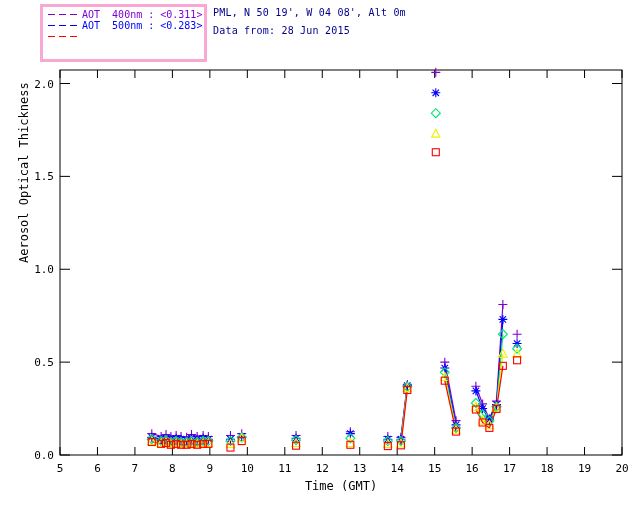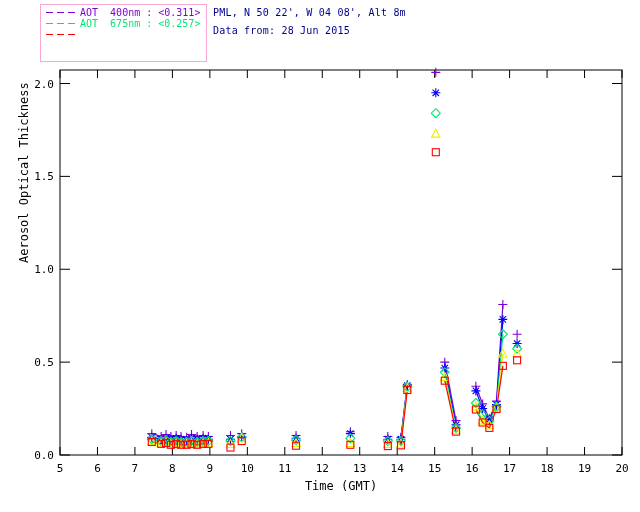--- a/index.html
+++ b/index.html
@@ -11,21 +11,21 @@
     background: #ffffff;
     font-family: "DejaVu Sans Mono", "Liberation Mono", monospace;
     overflow: hidden;
   }
   #legend-box {
     position: absolute;
     left: 40px;
     top: 4px;
     width: 167px;
     height: 58px;
-    border: 1px solid #f9a8d4;
+    border: 3px solid #f9a8d4;
     padding-top: 2px;
   }
   .legend-row {
     height: 11px;
     display: flex;
     align-items: center;
     padding-left: 4px;
     white-space: pre;
   }
   .legend-dash { width: 32px; height: 11px; flex: 0 0 32px; }
@@ -71,28 +71,28 @@
 </head>
 <body>
 
 <div id="screen">
 
   <div id="legend-box">
       <div class="legend-row"><svg width="32" height="11" class="legend-dash">
           <line x1="1" y1="5.5" x2="31" y2="5.5" stroke="#7F00D5" stroke-width="1.2" stroke-dasharray="7 4"></line>
         </svg><span class="legend-label" style="color: rgb(127, 0, 213);">AOT  400nm : &lt;0.311&gt;</span></div>
       <div class="legend-row"><svg width="32" height="11" class="legend-dash">
-          <line x1="1" y1="5.5" x2="31" y2="5.5" stroke="#00E673" stroke-width="1.2" stroke-dasharray="7 4"></line>
-        </svg><span class="legend-label" style="color: rgb(0, 230, 115);">AOT  675nm : &lt;0.257&gt;</span></div>
+          <line x1="1" y1="5.5" x2="31" y2="5.5" stroke="#0000FF" stroke-width="1.2" stroke-dasharray="7 4"></line>
+        </svg><span class="legend-label" style="color: rgb(0, 0, 255);">AOT  500nm : &lt;0.283&gt;</span></div>
       <div class="legend-row"><svg width="32" height="11" class="legend-dash">
           <line x1="1" y1="5.5" x2="31" y2="5.5" stroke="#FF0000" stroke-width="1.2" stroke-dasharray="7 4"></line>
         </svg></div>
     </div>
 
-  <div id="hdr1" class="hdr-line" style="color: rgb(0, 0, 139);">PML, N 50 22', W 04 08', Alt 8m</div>
+  <div id="hdr1" class="hdr-line" style="color: rgb(0, 0, 139);">PML, N 50 19', W 04 08', Alt 0m</div>
   <div id="hdr2" class="hdr-line" style="color: rgb(0, 0, 139);">Data from: 28 Jun 2015</div>
 
   <svg id="chart-svg" width="640" height="512">
       <rect x="60" y="70" width="562" height="385" fill="none" stroke="#000" stroke-width="1"></rect>
       <line x1="60" y1="455" x2="60" y2="447" stroke="#000" stroke-width="1"></line>
       <line x1="60" y1="70" x2="60" y2="78" stroke="#000" stroke-width="1"></line>
       <text x="60" y="472" text-anchor="middle" font-size="11px" fill="#000" font-family="&quot;DejaVu Sans Mono&quot;, monospace">5</text>
       <line x1="97.46666666666667" y1="455" x2="97.46666666666667" y2="447" stroke="#000" stroke-width="1"></line>
       <line x1="97.46666666666667" y1="70" x2="97.46666666666667" y2="78" stroke="#000" stroke-width="1"></line>
       <text x="97.46666666666667" y="472" text-anchor="middle" font-size="11px" fill="#000" font-family="&quot;DejaVu Sans Mono&quot;, monospace">6</text>

